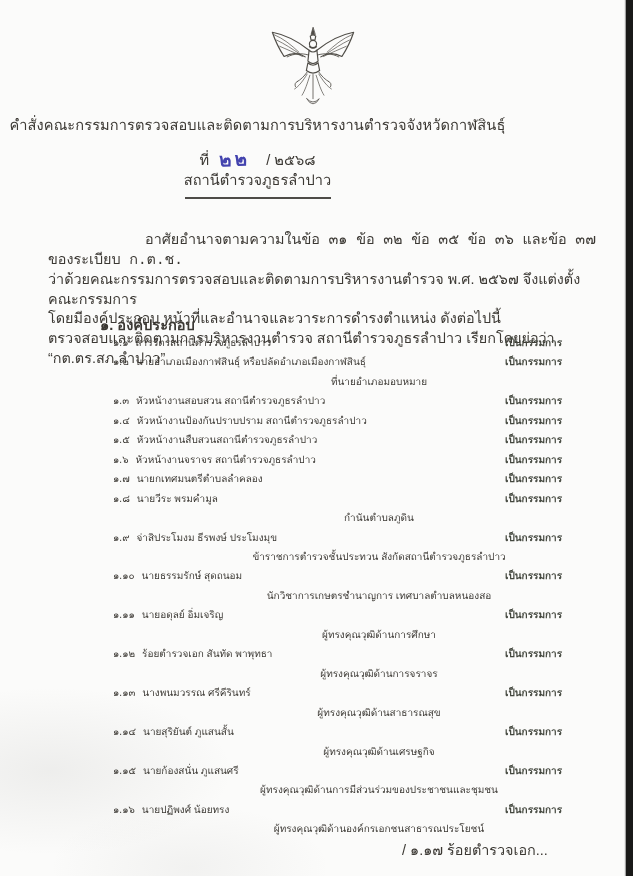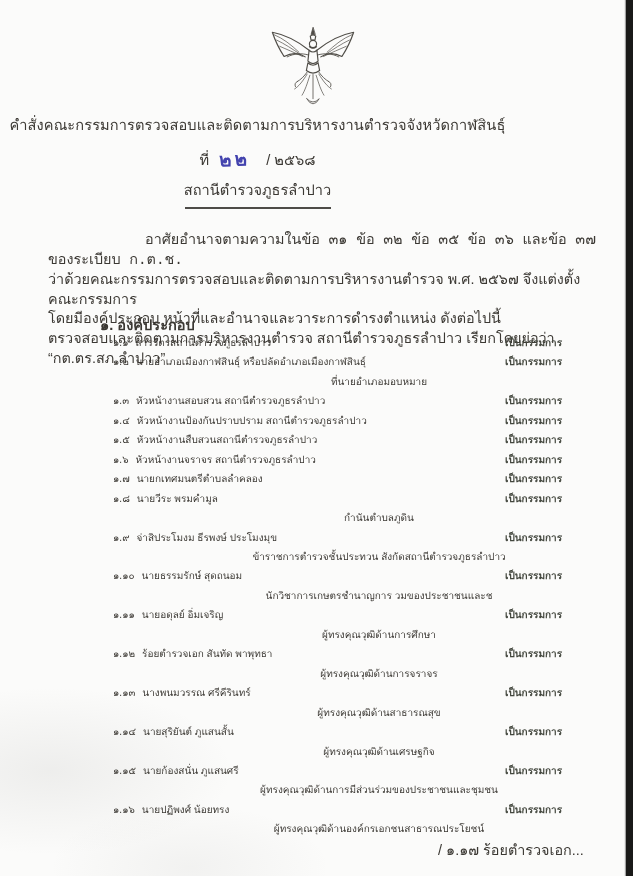--- a/index.html
+++ b/index.html
@@ -20,31 +20,31 @@
   .emblem-wrap{position:absolute;top:26px;left:0;width:626px;text-align:center;}
   .emblem-wrap svg{opacity:.88;}
   .header{position:absolute;top:116px;left:0;width:515px;text-align:center;}
   .title-line{font-size:14.6px;line-height:18px;letter-spacing:.1px;}
   .number-line{margin-top:9px;font-size:14.6px;height:24px;}
   .handwritten{display:inline-block;color:#4343ae;font-size:19px;font-weight:bold;
     transform:rotate(-3deg) skewX(-4deg);letter-spacing:3px;margin:0 14px 0 10px;
     position:relative;top:1px;}
   .number-suffix{display:inline-block;margin-left:2px;}
   .subject-line{margin-top:7px;font-size:14.6px;line-height:18px;}
-  .subject-line2{margin-top:14px;font-size:14.6px;line-height:18px;}
+  .subject-line2{margin-top:4px;font-size:14.6px;line-height:18px;}
   .divider{width:146px;border:none;border-top:2px solid #4e4c48;margin:8px auto 0 auto;}
   .body-par{position:absolute;top:231px;left:48px;width:549px;font-size:14.4px;line-height:19.6px;}
   .body-par .line.indent{text-indent:97px;font-family:Liberation Mono, monospace;}
   .section-heading{position:absolute;top:313px;left:100px;font-size:14.6px;font-weight:bold;}
   .committee-list{position:absolute;top:333px;left:113px;width:505px;font-size:10px;line-height:19.45px;}
   .item-main{position:relative;white-space:nowrap;}
   .item-no{display:inline-block;margin-right:7px;}
   .item-role{position:absolute;left:392px;top:0;color:#43473e;font-weight:bold;}
   .item-desc{margin-left:27px;white-space:nowrap;text-align:center;}
-  .footer-note{position:absolute;top:838px;left:438px;font-size:14.4px;}
+  .footer-note{position:absolute;top:838px;left:402px;font-size:14.4px;}
 </style>
 </head>
 <body>
 
 <div class="page">
 
   <div class="scan-edge-right"></div>
 
   <div class="emblem-wrap">
     <svg viewBox="0 0 120 110" width="94" height="86" fill="none" stroke="#38352f" stroke-width="1.5" stroke-linecap="round" stroke-linejoin="round">
@@ -172,21 +172,21 @@
         <span class="item-role">เป็นกรรมการ</span>
       </div>
       <div class="item-desc">ข้าราชการตำรวจชั้นประทวน สังกัดสถานีตำรวจภูธรลำปาว</div>
     </div>
 
     <div class="item">
       <div class="item-main">
         <span class="item-no">๑.๑๐</span><span class="item-name">นายธรรมรักษ์  สุดถนอม</span>
         <span class="item-role">เป็นกรรมการ</span>
       </div>
-      <div class="item-desc">นักวิชาการเกษตรชำนาญการ วมของประชาชนและช</div>
+      <div class="item-desc">นักวิชาการเกษตรชำนาญการ เทศบาลตำบลหนองสอ</div>
     </div>
 
     <div class="item">
       <div class="item-main">
         <span class="item-no">๑.๑๑</span><span class="item-name">นายอดุลย์  อิ่มเจริญ</span>
         <span class="item-role">เป็นกรรมการ</span>
       </div>
       <div class="item-desc">ผู้ทรงคุณวุฒิด้านการศึกษา</div>
     </div>
 

